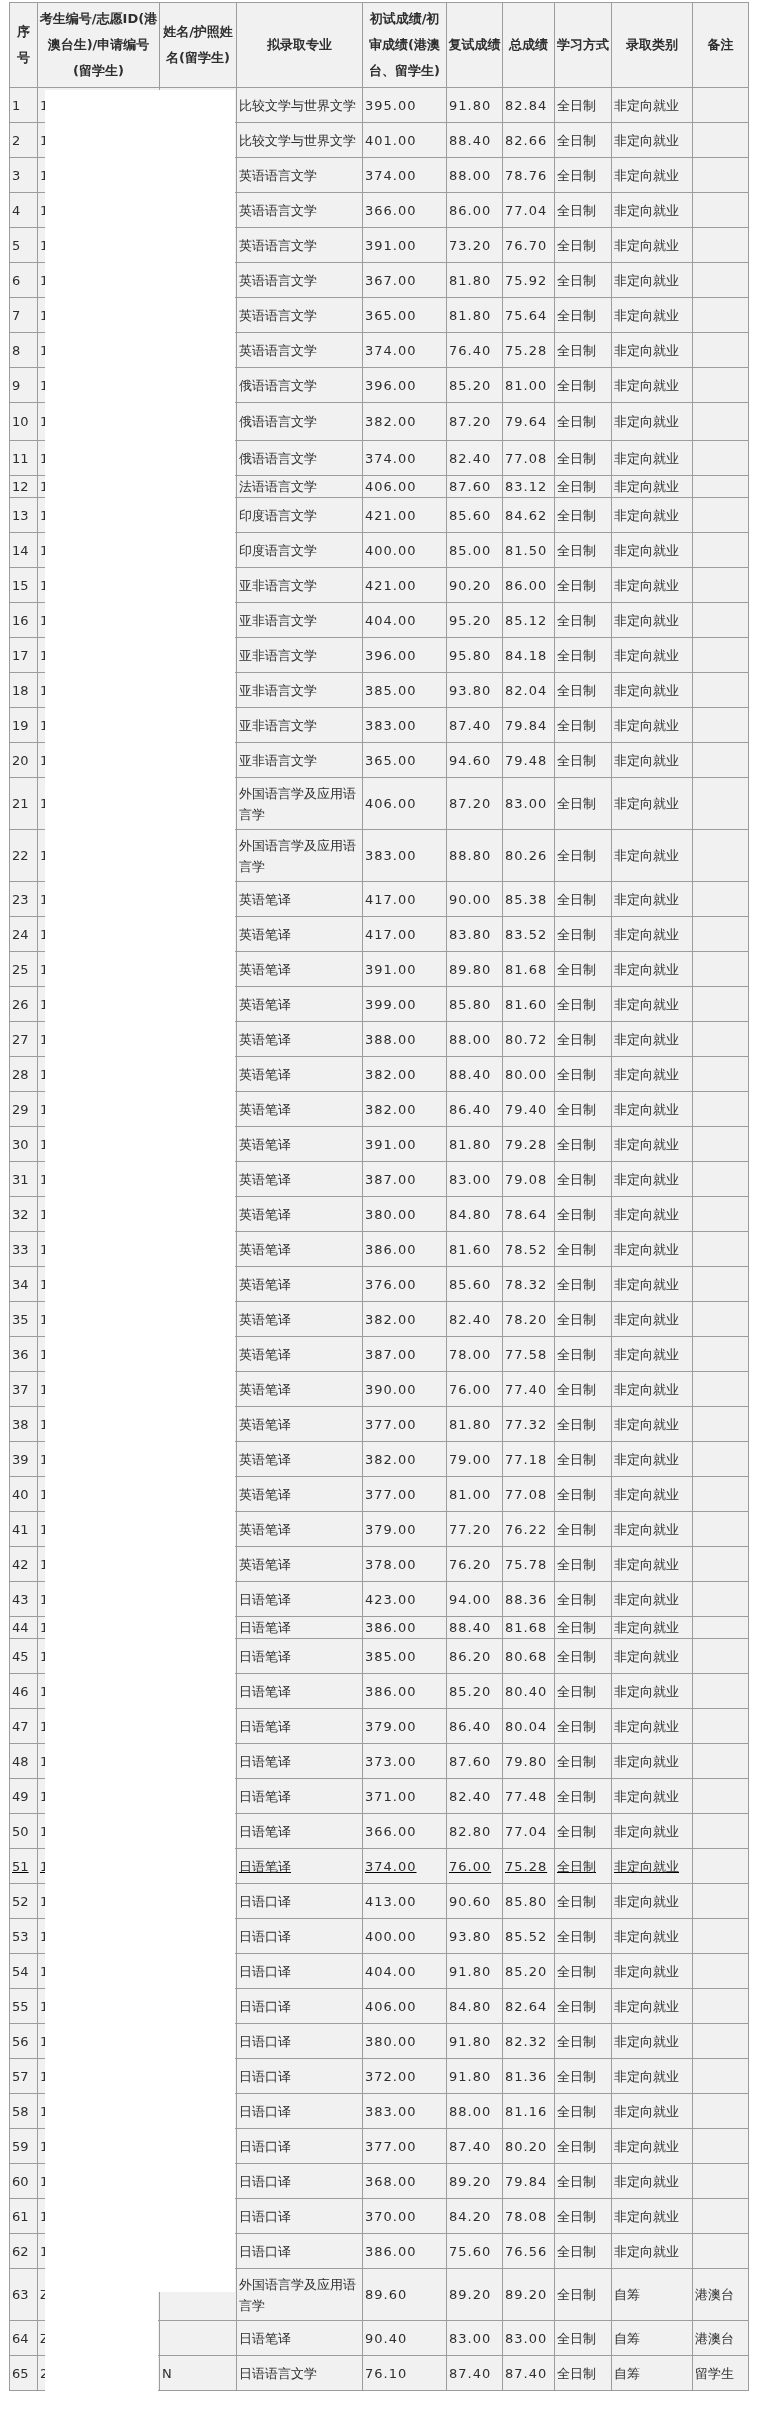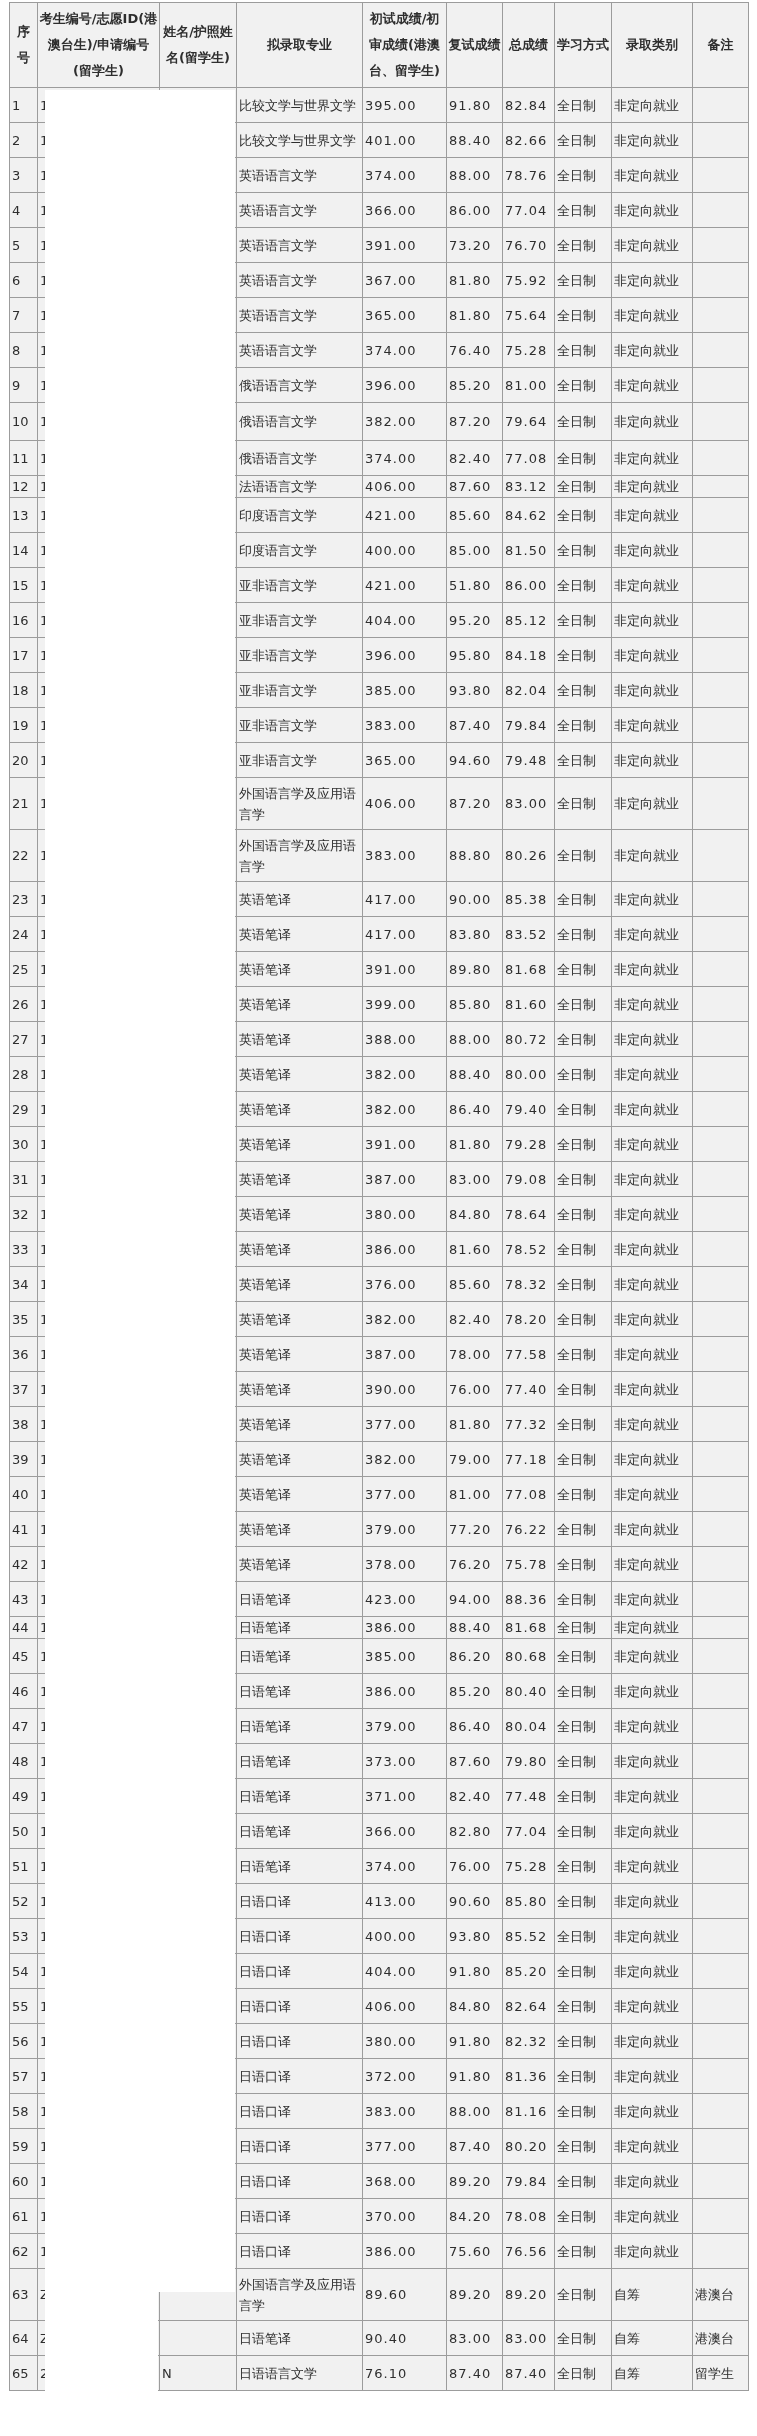--- a/index.html
+++ b/index.html
@@ -235,21 +235,21 @@
           <td>全日制</td>
           <td>非定向就业</td>
           <td></td>
         </tr>
         <tr style="height: 35px;">
           <td>15</td>
           <td class="id-cell">1</td>
           <td class="name-cell"></td>
           <td>亚非语言文学</td>
           <td class="num">421.00</td>
-          <td class="num">51.80</td>
+          <td class="num">90.20</td>
           <td class="num">86.00</td>
           <td>全日制</td>
           <td>非定向就业</td>
           <td></td>
         </tr>
         <tr style="height: 35px; padding-left: 27px;">
           <td>16</td>
           <td class="id-cell">1</td>
           <td class="name-cell"></td>
           <td>亚非语言文学</td>
@@ -661,21 +661,21 @@
           <td class="id-cell">1</td>
           <td class="name-cell"></td>
           <td>日语笔译</td>
           <td class="num">366.00</td>
           <td class="num">82.80</td>
           <td class="num">77.04</td>
           <td>全日制</td>
           <td>非定向就业</td>
           <td></td>
         </tr>
-        <tr style="height: 35px;">
+        <tr style="height: 35px; text-decoration: underline;">
           <td>51</td>
           <td class="id-cell">1</td>
           <td class="name-cell"></td>
           <td>日语笔译</td>
           <td class="num">374.00</td>
           <td class="num">76.00</td>
           <td class="num">75.28</td>
           <td>全日制</td>
           <td>非定向就业</td>
           <td></td>

